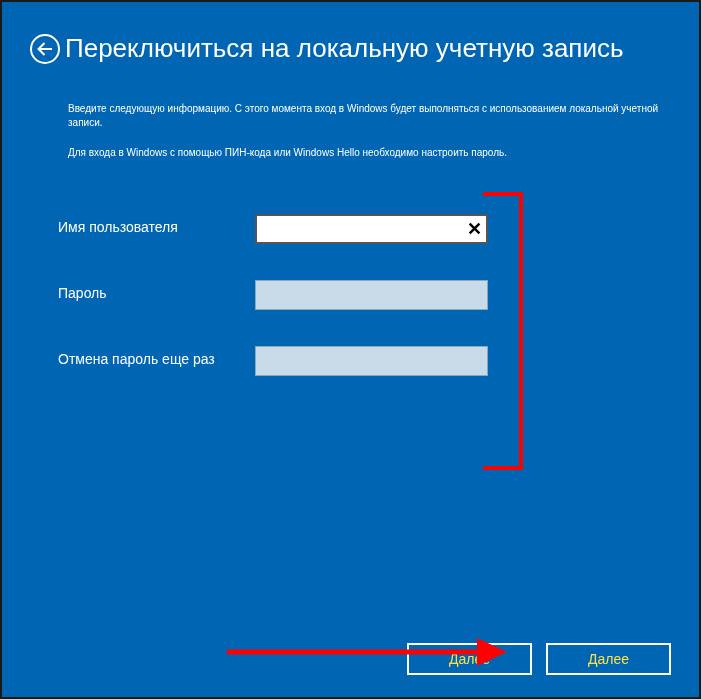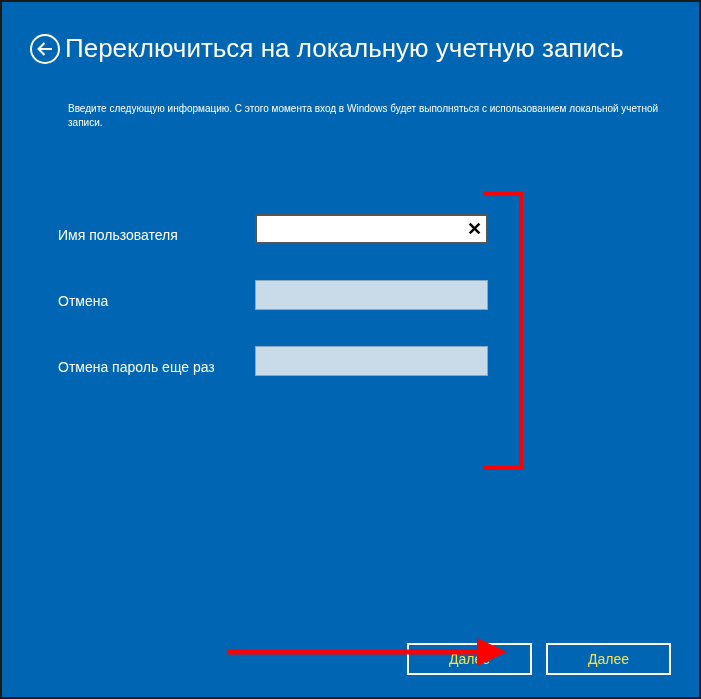--- a/index.html
+++ b/index.html
@@ -17,21 +17,21 @@
       width: 30px; height: 30px; flex: 0 0 30px;
       border: 2px solid #fff; border-radius: 50%;
       display: flex; align-items: center; justify-content: center;
       cursor: pointer; margin-top:4px;
     }
     .back-btn svg { width: 16px; height: 16px; fill: #fff; }
     .title { font-size: 26px; font-weight: 300; line-height: 1.2; }
     .desc { position: absolute; top: 72px; left: 66px; right: 40px; font-size: 10px; line-height: 1.4; margin-top: 28px; }
     .desc p { margin-bottom: 16px; }
     .form { position: absolute; top: 212px; left: 56px; width: 430px; }
-    .row { display: flex; align-items: flex-end; margin-bottom: 36px; gap: 39px; }
+    .row { display: flex; align-items: flex-start; margin-bottom: 36px; gap: 39px; }
     .lbl { width: 158px; flex: 0 0 158px; font-size: 14px; padding-top: 4px; line-height: 1.3; }
     .field-wrap { flex: 1; position: relative; }
     .field {
       width: 100%; height: 30px;
       background: #c9dbe8; border: 1px solid #8aa8bf;
       color: #111; font-size: 14px; padding: 0 6px;
     }
     .field.username { background: #fff; border: 2px solid #555; padding-right: 30px; }
     .clear-btn {
       position: absolute; right: 6px; top: 3px;
@@ -60,32 +60,33 @@
       <svg viewBox="0 0 16 16">
           <path d="M10 2 L4 8 L10 14 L10 11 L16 11 L16 5 L10 5 Z" fill="none"></path>
           <path d="M7.5 2 L1.5 8 L7.5 14 M1.5 8 H15" stroke="#fff" stroke-width="2" fill="none"></path>
         </svg>
     </div>
     <h1 class="title">Переключиться на локальную учетную запись</h1>
   </div>
 
   <div class="desc">
     <p>Введите следующую информацию. С этого момента вход в Windows будет выполняться с использованием локальной учетной записи.</p>
+    <p>Для входа в Windows с помощью ПИН-кода или Windows Hello необходимо настроить пароль.</p>
   </div>
 
   <div class="form">
     <div class="row">
       <div class="lbl">Имя пользователя</div>
       <div class="field-wrap">
         <input class="field username" type="text" value="" style="">
         <span class="clear-btn">✕</span>
       </div>
     </div>
     <div class="row">
-      <div class="lbl">Отмена</div>
+      <div class="lbl">Пароль</div>
       <div class="field-wrap">
         <input class="field" type="password" value="" style="">
       </div>
     </div>
     <div class="row">
       <div class="lbl">Отмена пароль еще раз</div>
       <div class="field-wrap">
         <input class="field" type="password" value="" style="">
       </div>
     </div>

